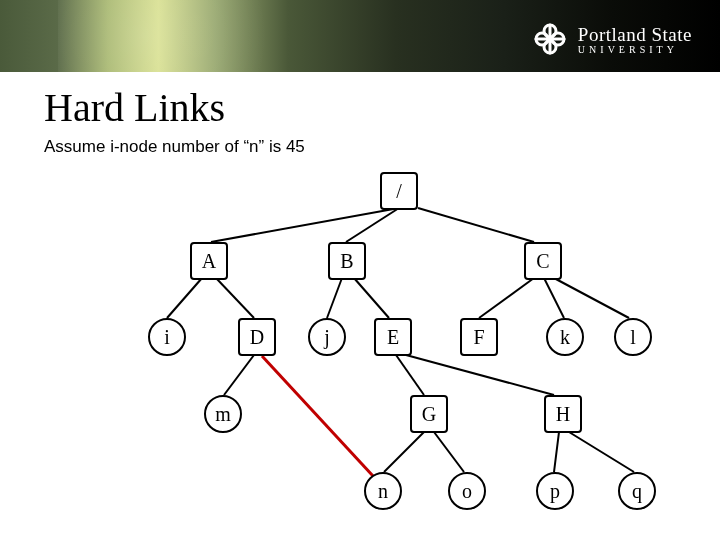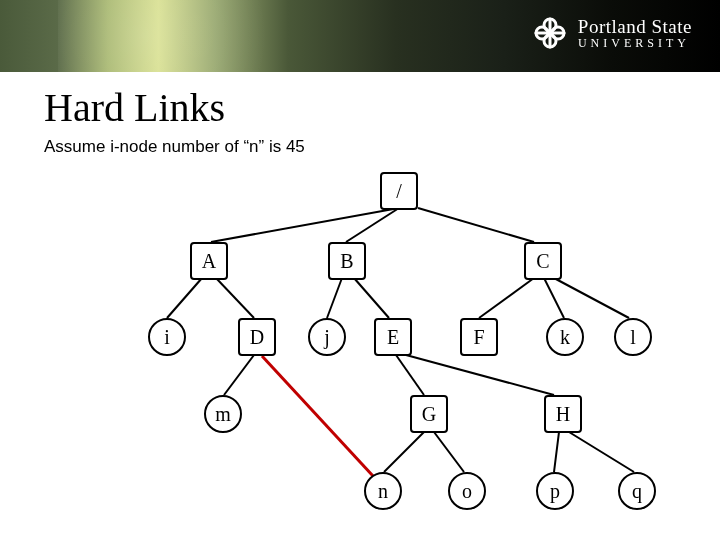--- a/index.html
+++ b/index.html
@@ -1,21 +1,21 @@
 <!DOCTYPE html>
 <html><head>
 <meta charset="utf-8">
 <style>
   html,body{margin:0;padding:0;width:720px;height:540px;background:#fff;font-family:Georgia,'Times New Roman',serif;overflow:hidden}
   .banner{position:relative;width:720px;height:72px;background:linear-gradient(90deg,#4a5a3a 0%,#5a6a48 8%,#a8b870 15%,#d8e090 22%,#98a870 30%,#4a5838 40%,#283020 55%,#1a2018 70%,#0a0c08 85%,#000 100%)}
   .banner::before{content:"";position:absolute;left:8%;top:0;width:40%;height:100%;background:radial-gradient(circle at 30% 50%,rgba(255,255,255,.15),transparent 60%)}
-  .logo{position:absolute;right:28px;top:15px;display:flex;align-items:center;gap:10px}
+  .logo{position:absolute;right:28px;top:21px;display:flex;align-items:center;gap:10px}
   .logo-text{color:#fff;text-align:left}
   .logo-main{font-family:Georgia,serif;font-size:19px;letter-spacing:.5px}
-  .logo-sub{font-size:12px;letter-spacing:4px;margin-top:-2px;text-align:center;padding-right:2px}
+  .logo-sub{font-size:10px;letter-spacing:4px;margin-top:-2px;text-align:left;padding-right:2px}
   .logo-mark svg{display:block}
   .title{font-size:40px;font-family:Georgia,serif;margin:12px 0 6px 44px;color:#000}
   .subtitle{font-size:17px;font-family:Verdana,Arial,sans-serif;margin:0 8px 0 44px;color:#000}
   .tree{position:absolute;left:44px;top:170px;width:640px;height:360px}
   .node{position:absolute;width:38px;height:38px;border:2.5px solid #000;display:flex;align-items:center;justify-content:center;font-family:'Comic Sans MS','Segoe Script',cursive;font-size:20px;background:#fff;box-sizing:border-box}
   .dir{border-radius:4px}
   .file{border-radius:50%}
   svg.edges{position:absolute;left:0;top:0;width:640px;height:360px}
 </style>
 </head>

